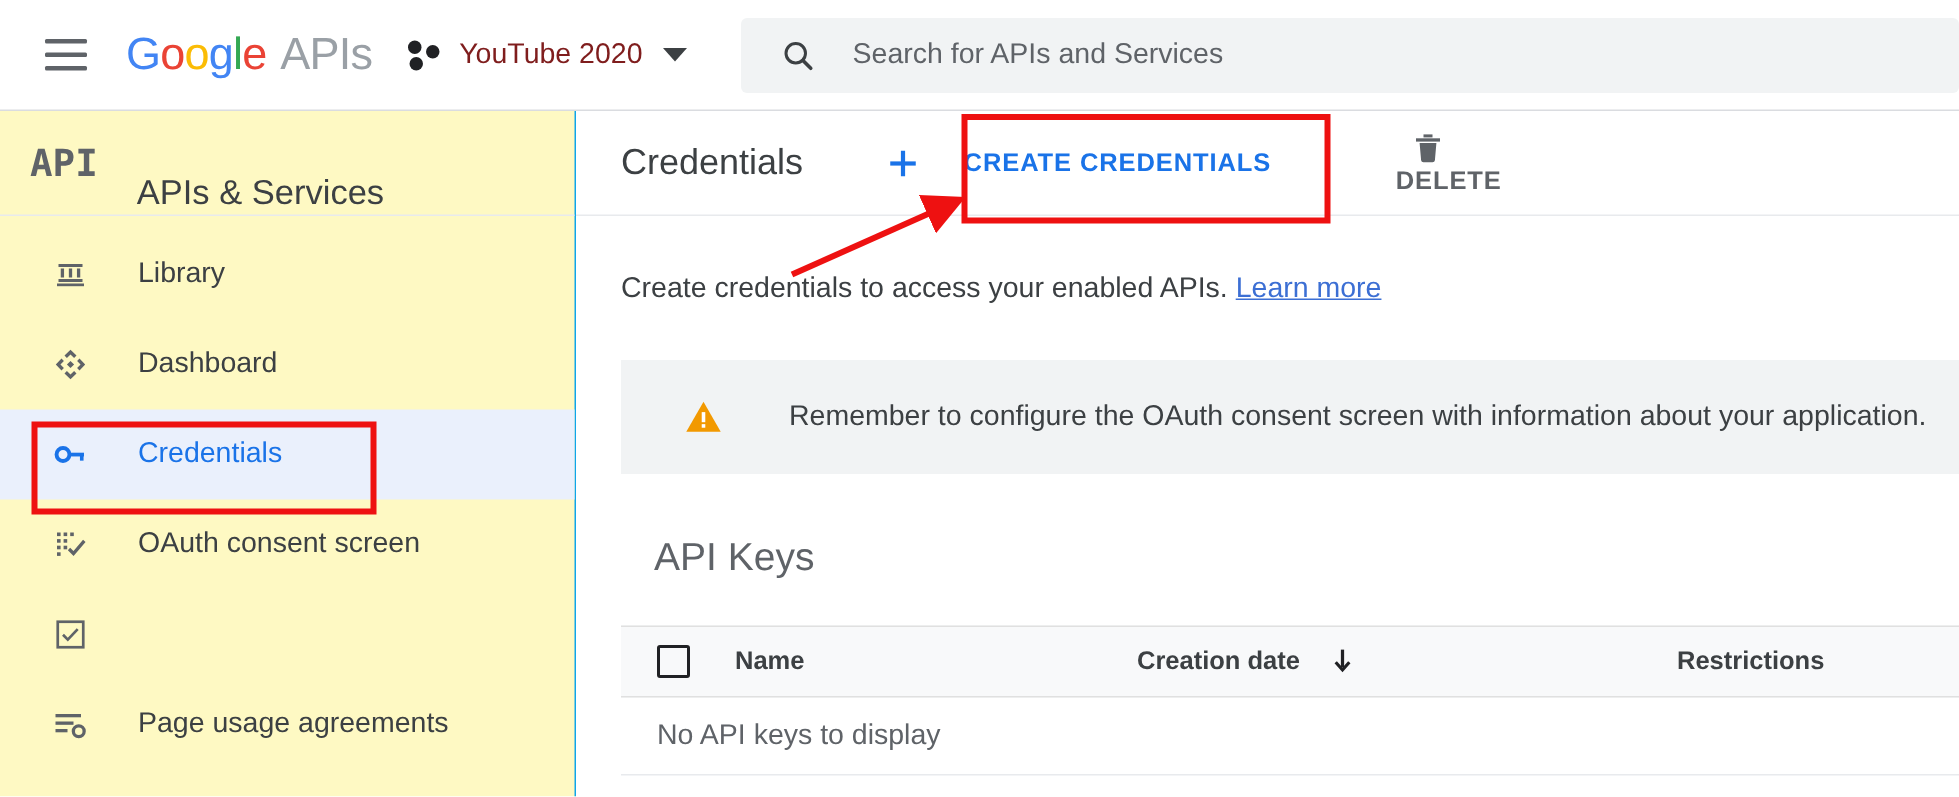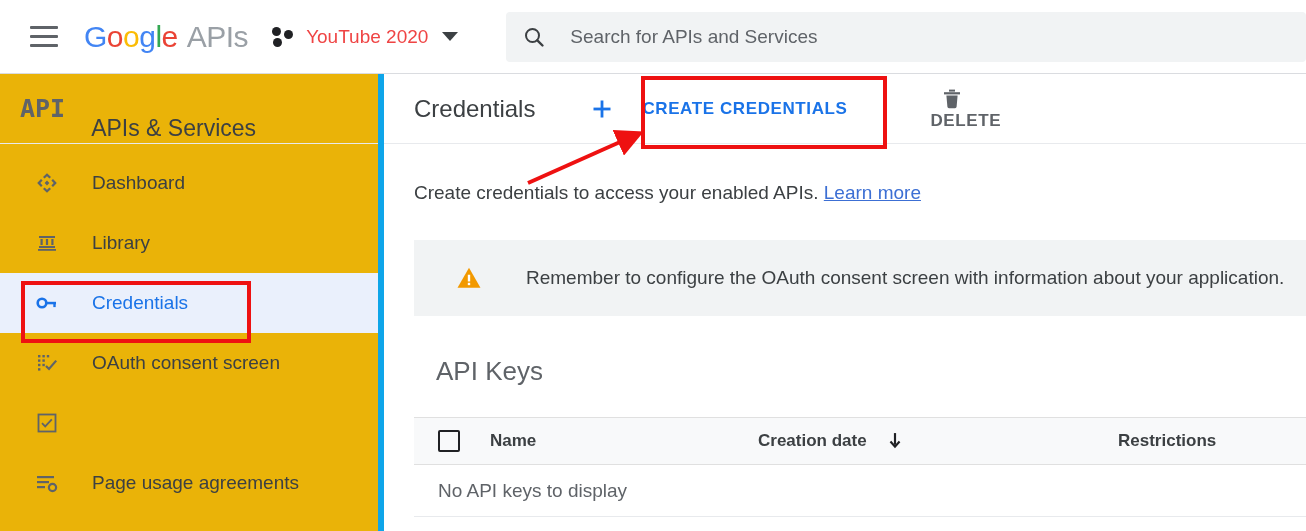--- a/index.html
+++ b/index.html
@@ -79,40 +79,40 @@
     height: 9px;
     border-radius: 50%;
     background: #202124;
     display: block;
   }
   .proj-icon i.d1 { left: 0px;  top: 1px; }
   .proj-icon i.d2 { left: 12px; top: 4px; }
   .proj-icon i.d3 { left: 1px;  top: 12px; }
   .project-name {
     font-size: 19px;
-    color: #ef4444;
+    color: #7f1d1d;
     white-space: nowrap;
   }
   .proj-caret {
     margin-left: 14px;
     width: 0; height: 0;
     border-left: 8px solid transparent;
     border-right: 8px solid transparent;
     border-top: 9px solid #3c4043;
   }
 
   .searchwrap {
-    margin-left: 48px;
+    margin-left: 36px;
     flex: 1;
     height: 50px;
     background: #f1f3f4;
     border-radius: 4px;
     display: flex;
     align-items: center;
-    padding-left: 16px;
+    padding-left: 26px;
     box-sizing: border-box;
   }
   .search-icon { width: 24px; height: 24px; flex: none; }
   .search-input {
     border: none;
     outline: none;
     background: transparent;
     font-family: "Liberation Sans", sans-serif;
     font-size: 19px;
     color: #3c4043;
@@ -122,23 +122,23 @@
   }
   .search-input::placeholder { color: #5f6368; opacity: 1; }
 
   
   .body-split { display: flex; height: 457px; }
 
   
   .sidebar {
     width: 384px;
     flex: none;
-    border-right: 6px solid #0ea5e9;
-    box-sizing: border-box;
-    background: #eab308;
+    border-right: 1px solid #0ea5e9;
+    box-sizing: border-box;
+    background: #fef9c3;
     position: relative;
   }
   .side-head {
     height: 70px;
     display: flex;
     align-items: center;
     padding-left: 20px;
     border-bottom: 1px solid #e8eaed;
     box-sizing: border-box;
   }
@@ -345,38 +345,38 @@
     <div class="side-head">
       <span class="api-logo">API</span>
       <span class="side-head-title">APIs &amp; Services</span>
     </div>
 
     <div class="nav">
 
       <div class="nav-item">
         <span class="nav-icon">
           <svg viewBox="0 0 24 24" width="24" height="24">
-            <path fill="#5f6368" d="M12 2.2 16 6l-1.6 1.6L12 5.3 9.6 7.6 8 6zM6 8 7.6 9.6 5.3 12l2.3 2.4L6 16 2.2 12zM18 8l3.8 4-3.8 4-1.6-1.6 2.3-2.4-2.3-2.4zM12 9.6 14.4 12 12 14.4 9.6 12zM9.6 16.4 12 18.7l2.4-2.3L16 18l-4 3.8L8 18z"></path>
-          </svg>
-        </span>
-        <span class="nav-label">Dashboard</span>
-      </div>
-
-      <div class="nav-item">
-        <span class="nav-icon">
-          <svg viewBox="0 0 24 24" width="24" height="24">
             <rect x="4" y="5" width="16" height="2" fill="#5f6368"></rect>
             <rect x="5.5" y="8" width="2.2" height="6" fill="#5f6368"></rect>
             <rect x="10.9" y="8" width="2.2" height="6" fill="#5f6368"></rect>
             <rect x="16.3" y="8" width="2.2" height="6" fill="#5f6368"></rect>
             <rect x="4" y="15" width="16" height="2" fill="#5f6368"></rect>
             <rect x="3" y="18" width="18" height="1.8" fill="#5f6368"></rect>
           </svg>
         </span>
         <span class="nav-label">Library</span>
+      </div>
+
+      <div class="nav-item">
+        <span class="nav-icon">
+          <svg viewBox="0 0 24 24" width="24" height="24">
+            <path fill="#5f6368" d="M12 2.2 16 6l-1.6 1.6L12 5.3 9.6 7.6 8 6zM6 8 7.6 9.6 5.3 12l2.3 2.4L6 16 2.2 12zM18 8l3.8 4-3.8 4-1.6-1.6 2.3-2.4-2.3-2.4zM12 9.6 14.4 12 12 14.4 9.6 12zM9.6 16.4 12 18.7l2.4-2.3L16 18l-4 3.8L8 18z"></path>
+          </svg>
+        </span>
+        <span class="nav-label">Dashboard</span>
       </div>
 
       <div class="nav-item active">
         <span class="nav-icon">
           <svg viewBox="0 0 24 24" width="24" height="24">
             <circle cx="7" cy="12" r="4.3" fill="none" stroke="#1a73e8" stroke-width="2.6"></circle>
             <rect x="10.4" y="10.8" width="10.6" height="2.5" fill="#1a73e8"></rect>
             <rect x="18.3" y="12.9" width="2.4" height="3.2" fill="#1a73e8"></rect>
           </svg>
         </span>

